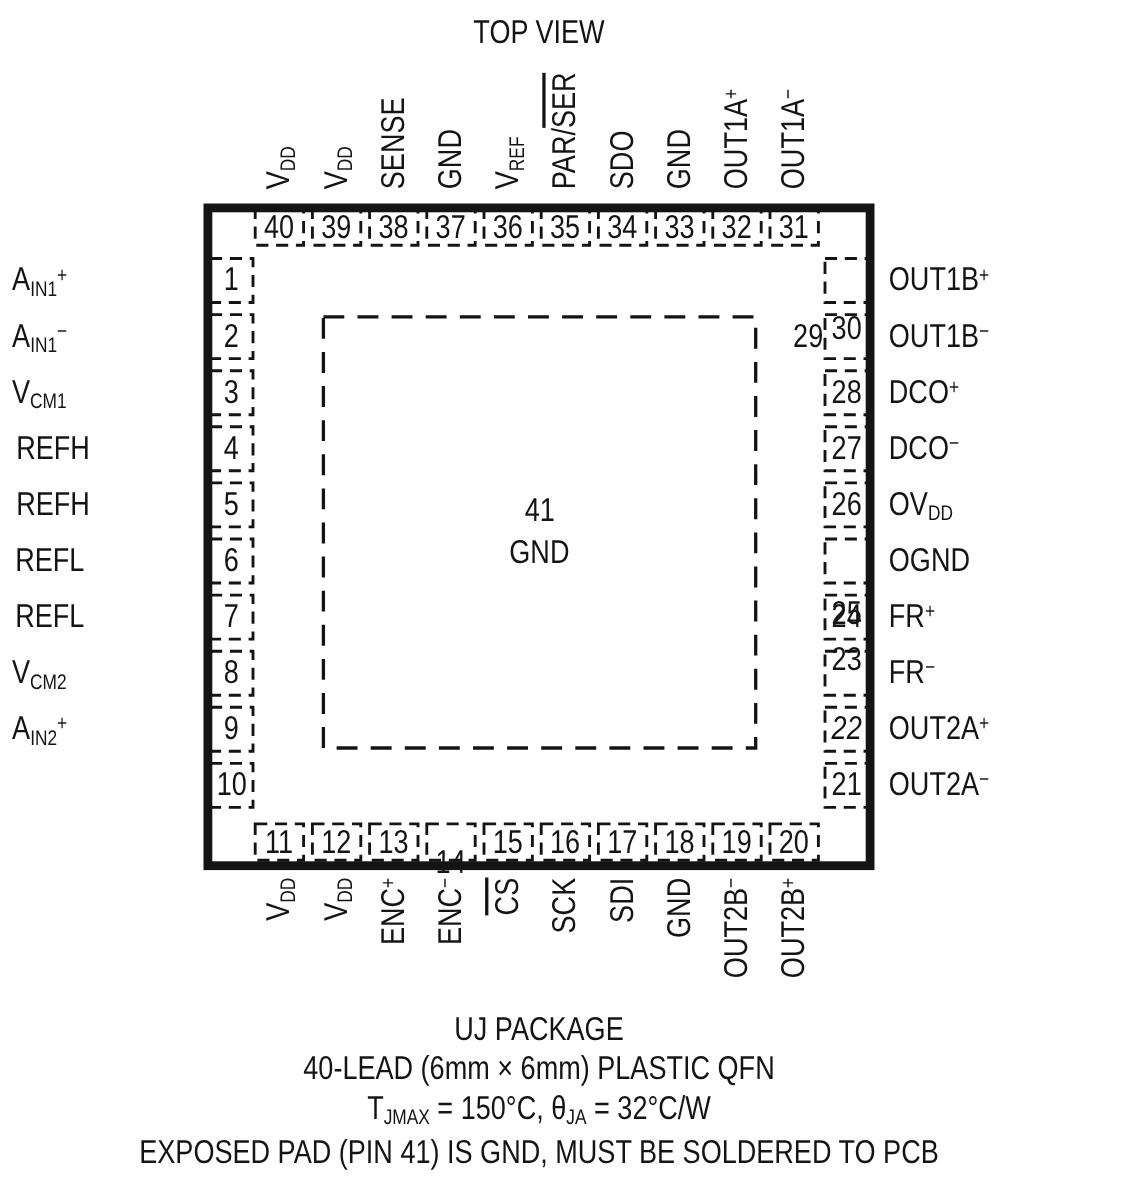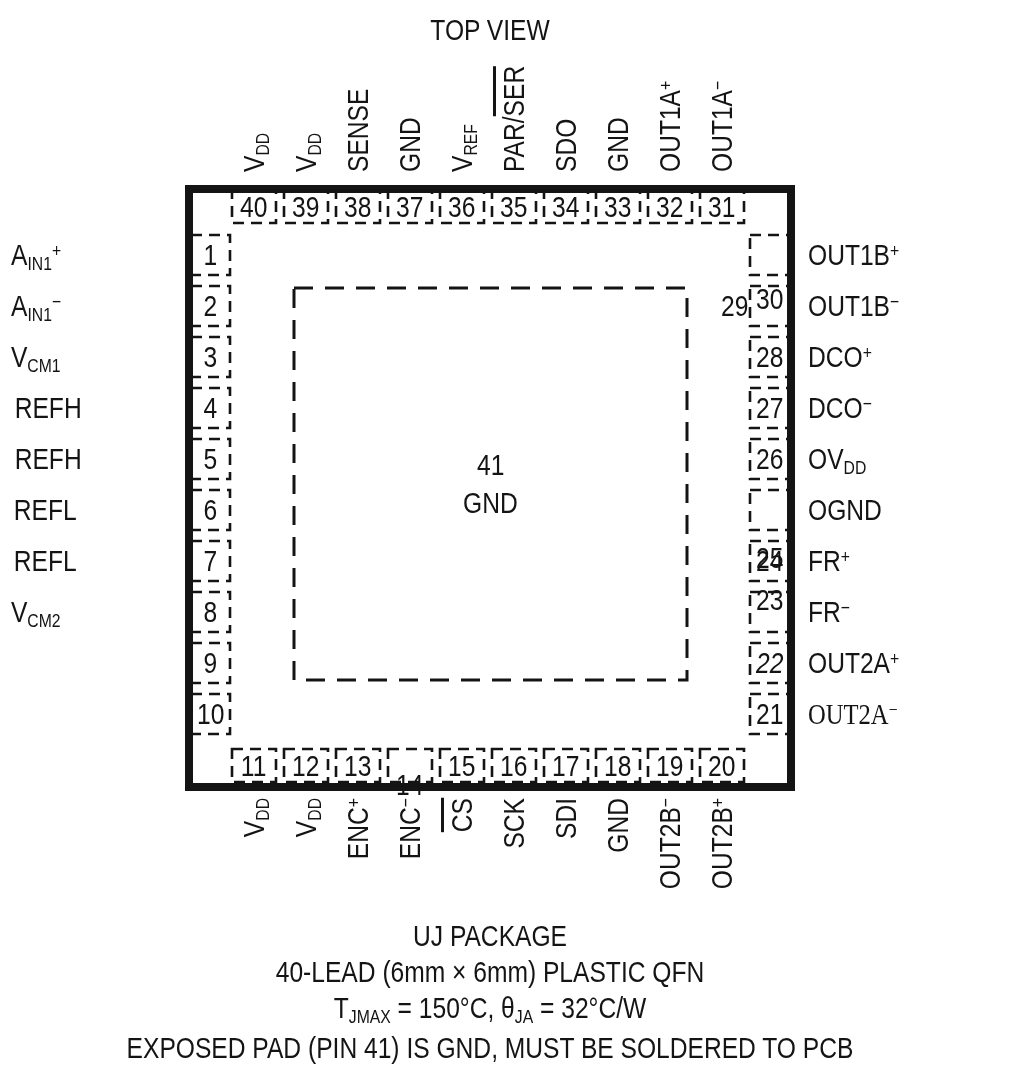--- a/index.html
+++ b/index.html
@@ -214,20 +214,21 @@
         <span class="cx">7</span>
       </div>
       <div class="lbl h-left" style="top: 545px;"><span class="cx"><span>REFL</span></span></div>
       <div class="pin-num" style="left: 191px; top: 592px; width: 39px; height: 40px;">
         <span class="cx">8</span>
       </div>
       <div class="lbl h-left" style="top: 596px;"><span class="cx"><span>V</span><span class="seg-sub">CM2</span></span></div>
       <div class="pin-num" style="left: 191px; top: 643px; width: 39px; height: 40px;">
         <span class="cx">9</span>
       </div>
+      <div class="lbl h-left" style="top: 647px;"><span class="cx"><span>A</span><span class="seg-sub">IN2</span><span class="seg-sup">+</span></span></div>
       <div class="pin-num" style="left: 191px; top: 694px; width: 39px; height: 40px;">
         <span class="cx">10</span>
       </div>
       <div class="pin-num" style="left: 750px; top: 235px; width: 39px; height: 40px; margin-top: 44px;">
         <span class="cx">30</span>
       </div>
       <div class="lbl h-right" style="top: 239px;"><span class="cx"><span>OUT1B</span><span class="seg-sup">+</span></span></div>
       <div class="pin-num" style="left: 712px; top: 286px; width: 39px; height: 40px; justify-content: flex-end;">
         <span class="cx">29</span>
       </div>
@@ -256,21 +257,21 @@
         <span class="cx">23</span>
       </div>
       <div class="lbl h-right" style="top: 596px;"><span class="cx"><span>FR</span><span class="seg-sup">−</span></span></div>
       <div class="pin-num" style="left: 750px; top: 643px; width: 39px; height: 40px; font-style: italic;">
         <span class="cx">22</span>
       </div>
       <div class="lbl h-right" style="top: 647px;"><span class="cx"><span>OUT2A</span><span class="seg-sup">+</span></span></div>
       <div class="pin-num" style="left: 750px; top: 694px; width: 39px; height: 40px; justify-content: center;">
         <span class="cx">21</span>
       </div>
-      <div class="lbl h-right" style="top: 698px; font-family: Liberation Serif, serif;"><span class="cx"><span>OUT2A</span><span class="seg-sup">−</span></span></div>
+      <div class="lbl h-right" style="top: 698px;"><span class="cx"><span>OUT2A</span><span class="seg-sup">−</span></span></div>
     </div>
 
   <div class="center-text">
     <div>41</div>
     <div>GND</div>
   </div>
 
   <div class="footer">
     <div class="fline"><span>UJ PACKAGE</span></div>
     <div class="fline"><span>40-LEAD (6mm × 6mm) PLASTIC QFN</span></div>

